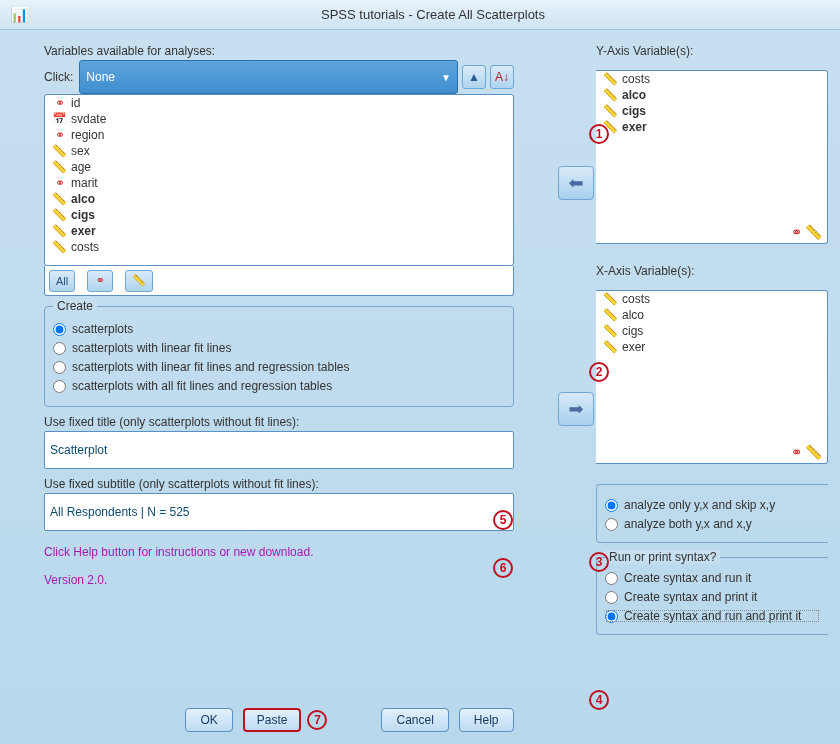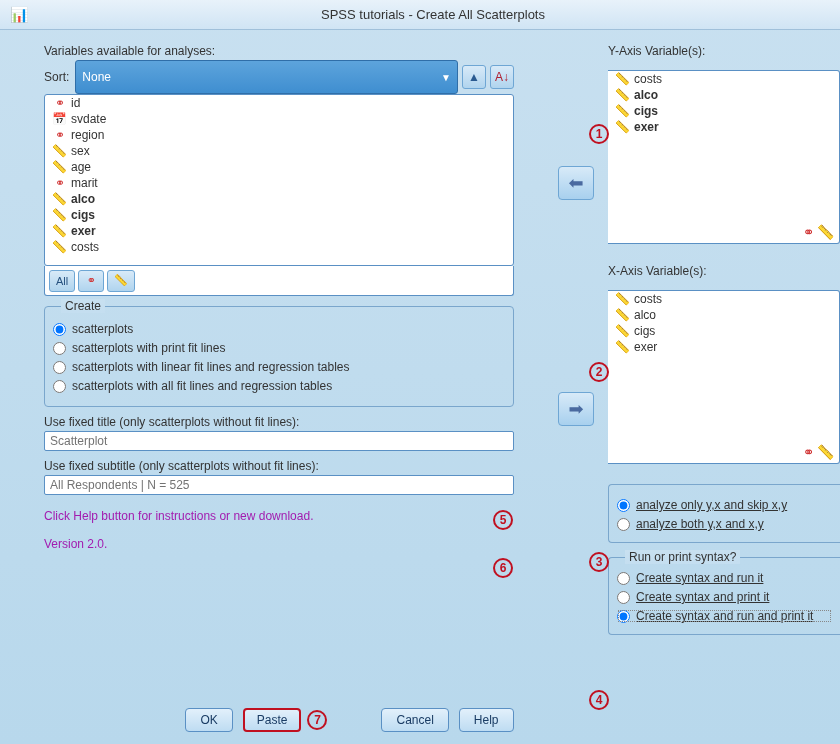--- a/index.html
+++ b/index.html
@@ -23,21 +23,21 @@
   .titlebar .icon {
     width: 18px; height: 18px; font-size: 15px;
     margin-right: 8px;
     color: #d8a030;
   }
   .titlebar .title {
     flex:1; text-align:center; font-size:13px; color:#333;
   }
   .window-body {
     position: relative;
-    padding: 14px 0 14px 44px;
+    padding: 14px 12px 14px 44px;
     height: 714px;
   }
   .left-col { width: 470px; float:left; }
   .right-col { width: 232px; float:right; }
   .label { color:#333; font-size:12px; margin-bottom:2px; }
   .sort-row { display:flex; align-items:center; margin-bottom:0; }
   .sort-row .sort-lbl { margin-right:6px; color:#333; }
   .combo {
     flex:1;
     height:34px;
@@ -65,50 +65,50 @@
   .var-list { height:172px; overflow:auto; }
   .var-item { display:flex; align-items:center; padding:1px 6px; font-size:12px; }
   .var-item .vicon { width:18px; text-align:center; font-size:12px; margin-right:2px; }
   .ic-nominal { color:#d03030; } 
   .ic-date { color:#d0a030; }
   .ic-scale { color:#d8a030; }
   .bold { font-weight:bold; }
   .filter-row {
     height:30px; border:1px solid #5a90c4; border-top:none;
     border-radius:0 0 3px 3px;
-    display:flex; align-items:center; padding:0 4px; gap:3px;
+    display:flex; align-items:center; padding:0 4px; gap:12px;
     background:#fff;
   }
   .small-btn {
     height:22px; min-width:26px;
     background: linear-gradient(to bottom,#d8eaf8 0%,#b0d4ee 100%);
     border:1px solid #6ea6d4;
     border-radius:3px;
     display:flex; align-items:center; justify-content:center;
     font-size:11px; color:#25507e; padding:0 6px;
   }
   .groupbox {
     border:1px solid #7aa6cc;
     border-radius:4px;
     padding:10px 8px 8px 8px;
     margin-top:10px;
     position:relative;
     background:transparent;
   }
   .groupbox .legend {
-    position:absolute; top:-8px; left:16px;
+    position:absolute; top:-8px; left:8px;
     background:linear-gradient(to bottom,#c8e0f0,#c4def0);
     padding:0 4px; font-size:12px; color:#333;
   }
   .radio-row { display:flex; align-items:flex-end; margin:5px 0; font-size:12px; }
   .radio-row input { margin-right:6px; }
   .text-input {
-    width:100%; height:20px;
+    width:100%; height:38px;
     background:#fff; border:1px solid #5a90c4; border-radius:2px;
-    padding:0 5px; font-size:12px; color:#737373;
+    padding:0 5px; font-size:12px; color:#0c4a6e;
   }
   .mt8 { margin-top:8px; }
   .paragraph { margin-top:14px; font-size:12px; color:#a21caf; }
   
   .right-col .label { margin-bottom:12px; }
   .y-list { height:174px; position:relative; border-left:none; border-top-left-radius:0; border-bottom-left-radius:0;}
   .x-list { height:174px; position:relative; border-left:none; border-top-left-radius:0; border-bottom-left-radius:0;}
   .corner-icons {
     position:absolute; bottom:3px; right:4px; display:flex; gap:3px;
   }
@@ -129,21 +129,21 @@
   .callout {
     position:absolute;
     width:20px; height:20px; border:2px solid #c01020; border-radius:50%;
     display:flex; align-items:center; justify-content:center;
     font-size:12px; font-weight:bold; color:#c01020;
     background:transparent;
     z-index:5;
   }
   
   .rtrunc { border-right:none; border-radius:4px 0 0 4px; padding-right:2px; }
-  .rtrunc .radio-row { white-space:nowrap; overflow:hidden;text-decoration:underline; }
+  .rtrunc .radio-row { white-space:nowrap; overflow:hidden; }
   
   .groupbox-tight { padding:8px 8px 6px 8px; }
   
   .button-bar {
     position:absolute; left:0; bottom:12px; width:699px;
     display:flex; justify-content:center; gap:10px; align-items:center;
   }
   .dlg-btn {
     height:24px; padding:0 14px;
     background: linear-gradient(to bottom,#e2f0fb 0%,#bedcf2 100%);
@@ -160,21 +160,21 @@
 <div class="titlebar">
   <span class="icon">📊</span>
   <span class="title">SPSS tutorials - Create All Scatterplots</span>
 </div>
 
 <div class="window-body">
 
   <div class="left-col">
     <div class="label">Variables available for analyses:</div>
     <div class="sort-row">
-      <span class="sort-lbl">Sort:</span>
+      <span class="sort-lbl">Click:</span>
       <div class="combo">
         <span>None</span>
         <span class="arrow">▼</span>
       </div>
       <div class="sq-btn">▲</div>
       <div class="sq-btn" style="color:#b02030;">A↓</div>
     </div>
     <div class="listbox var-list" id="avail-list">
         <div class="var-item">
           <span class="vicon ic-nominal">⚭</span>
@@ -228,21 +228,21 @@
     </div>
 
     <div class="groupbox">
       <span class="legend">Create</span>
       <label class="radio-row">
           <input type="radio" name="cr" checked="" style="">
           <span>scatterplots</span>
         </label>
       <label class="radio-row">
           <input type="radio" name="cr" style="">
-          <span>scatterplots with print fit lines</span>
+          <span>scatterplots with linear fit lines</span>
         </label>
       <label class="radio-row">
           <input type="radio" name="cr" style="">
           <span>scatterplots with linear fit lines and regression tables</span>
         </label>
       <label class="radio-row">
           <input type="radio" name="cr" style="">
           <span>scatterplots with all fit lines and regression tables</span>
         </label>
     </div>

